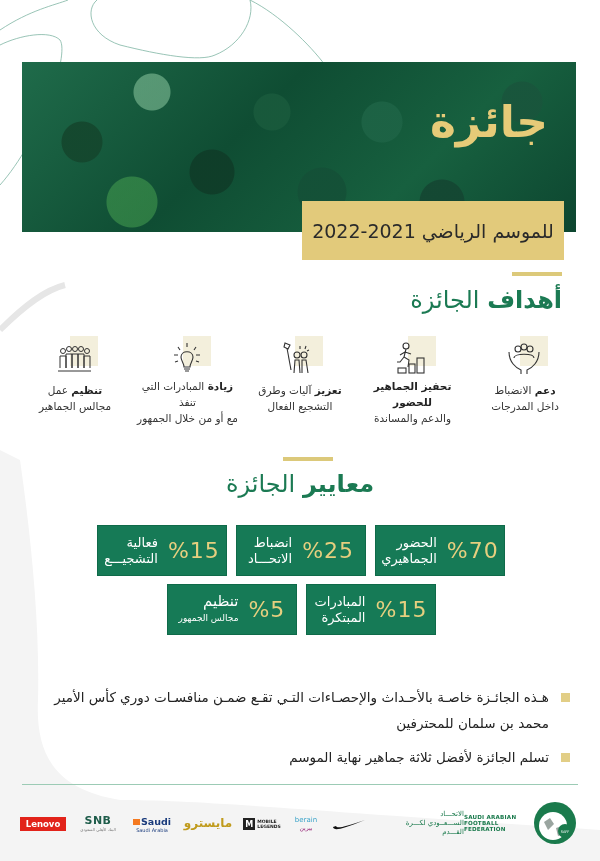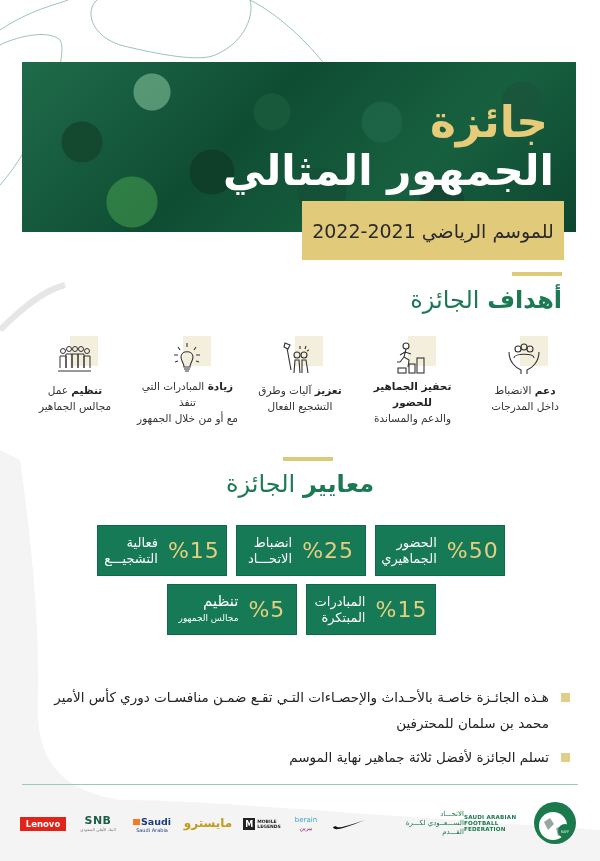--- a/index.html
+++ b/index.html
@@ -83,21 +83,20 @@
   <path d="M0 30 C 30 10, 55 5, 68 0" fill="none" stroke="#7fb5a3" stroke-width="0.8"></path>
   <path d="M0 45 C 20 35, 50 30, 60 40 C 70 55, 40 140, 0 185" fill="none" stroke="#7fb5a3" stroke-width="0.8"></path>
   <path d="M97 0 C 85 10, 90 35, 120 45 C 160 55, 200 62, 215 55 C 240 45, 255 20, 250 0" fill="none" stroke="#7fb5a3" stroke-width="0.8"></path>
   <path d="M250 0 C 280 15, 310 45, 325 65" fill="none" stroke="#7fb5a3" stroke-width="0.8"></path>
   <path d="M0 330 C 25 305, 45 290, 65 285" fill="none" stroke="#e6e6e6" stroke-width="6"></path>
   <path d="M0 450 L 20 460 C 30 530, 40 620, 38 700 C 35 760, 60 790, 120 800 C 200 800, 300 810, 600 830 L 600 861 L 0 861 Z" fill="#f4f4f4"></path>
 </svg>
 
 <div class="hero">
   <div class="hero-title-1">جائزة</div>
-  <div class="hero-title-2">الجمهور المثالي</div>
 </div>
 <div class="hero-subtitle">للموسم الرياضي 2021-2022</div>
 
 <div class="gold-bar" style="left:512px; top:272px; width:50px;"></div>
 <div class="section-title" style="right:38px; top:286px;"><b>أهداف</b><span> الجائزة</span></div>
 
 <div class="goals">
   <div class="goal">
     <div class="goal-icon">
       <div class="sq"></div>
@@ -178,21 +177,21 @@
       <b>تنظيم</b><span> عمل</span><br>
       <span>مجالس الجماهير</span>
     </div>
   </div>
 </div>
 
 <div class="gold-bar" style="left:283px; top:457px; width:50px;"></div>
 <div class="section-title" style="left:0; width:600px; text-align:center; top:470px;"><b>معايير</b><span> الجائزة</span></div>
 
 <div class="crit" style="left:375px; top:525px; width:130px;">
-  <span class="crit-pct">%50</span>
+  <span class="crit-pct">%70</span>
   <span class="crit-label"><span>الحضور</span><br><span>الجماهيري</span></span>
 </div>
 <div class="crit" style="left:236px; top:525px; width:130px;">
   <span class="crit-pct">%25</span>
   <span class="crit-label"><span>انضباط</span><br><span>الاتحـــاد</span></span>
 </div>
 <div class="crit" style="left:97px; top:525px; width:130px;">
   <span class="crit-pct">%15</span>
   <span class="crit-label"><span>فعالية</span><br><span>التشجيـــع</span></span>
 </div>

